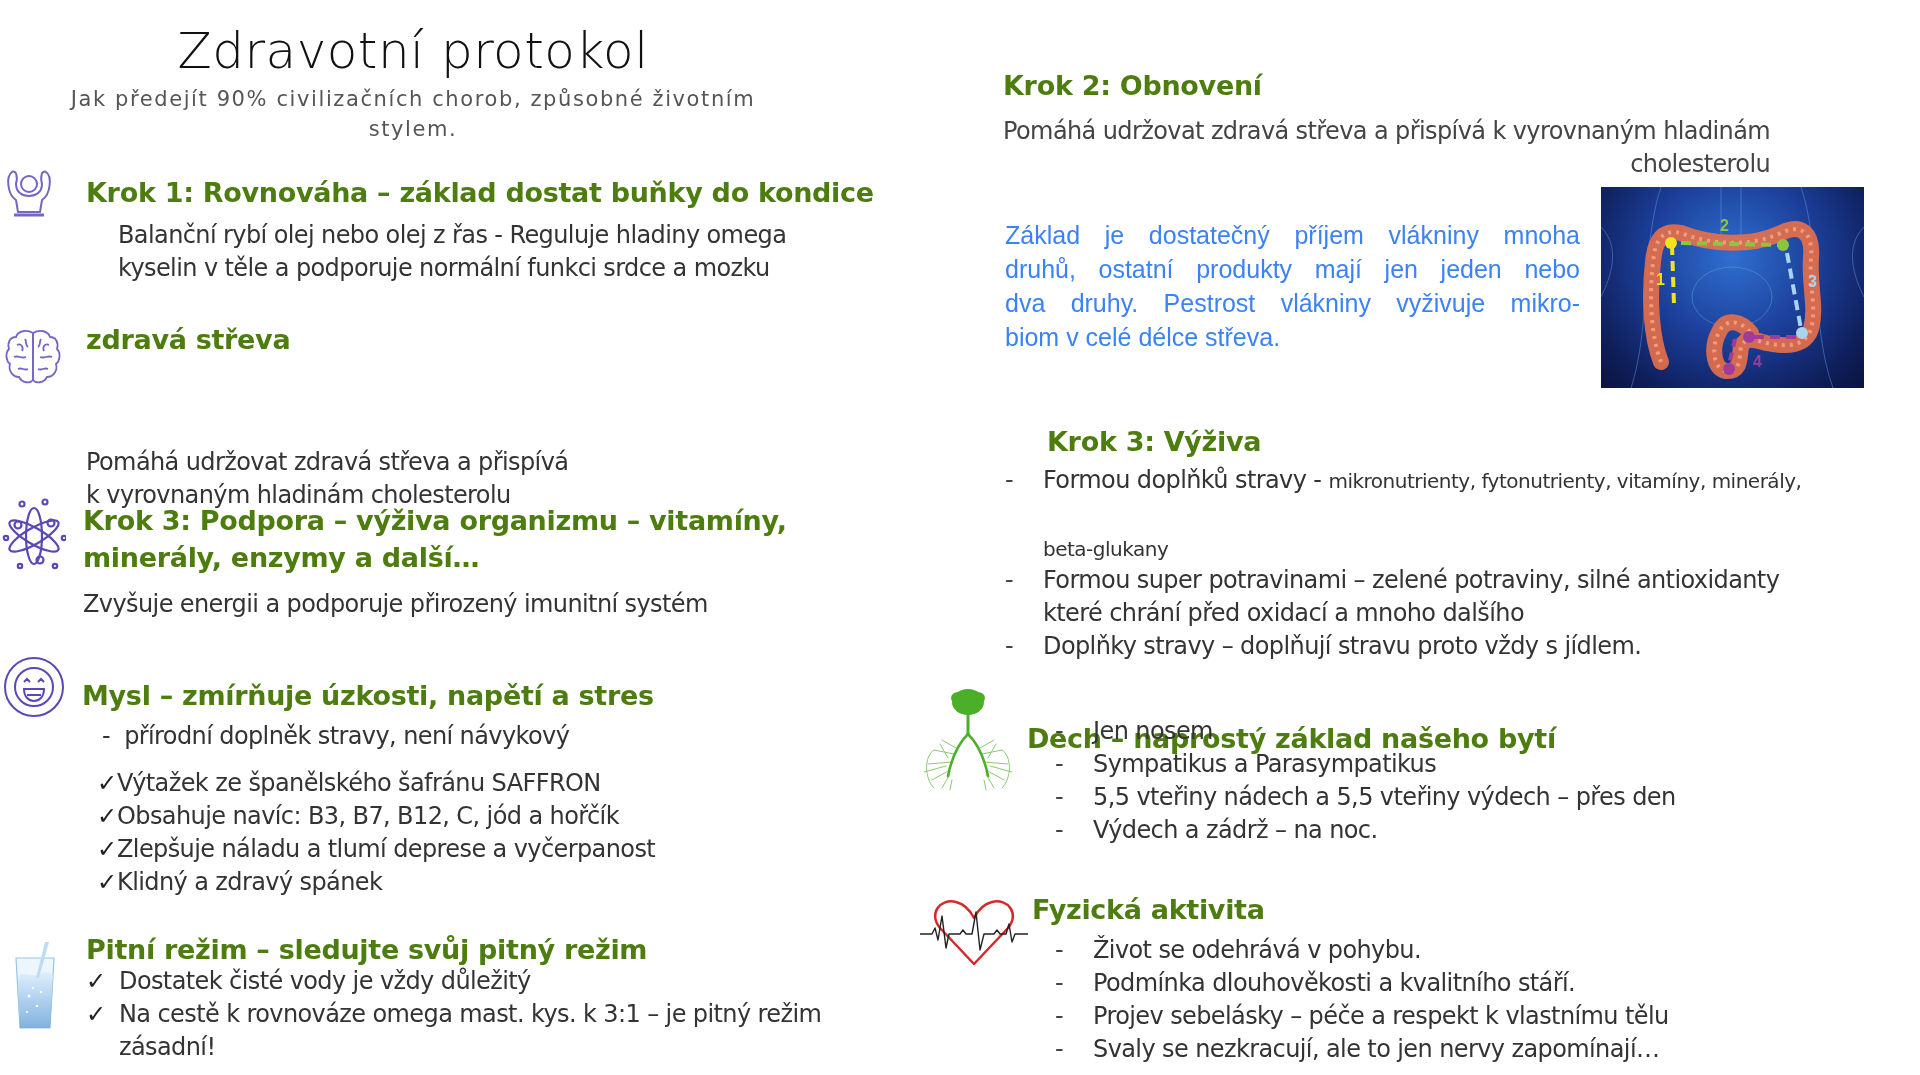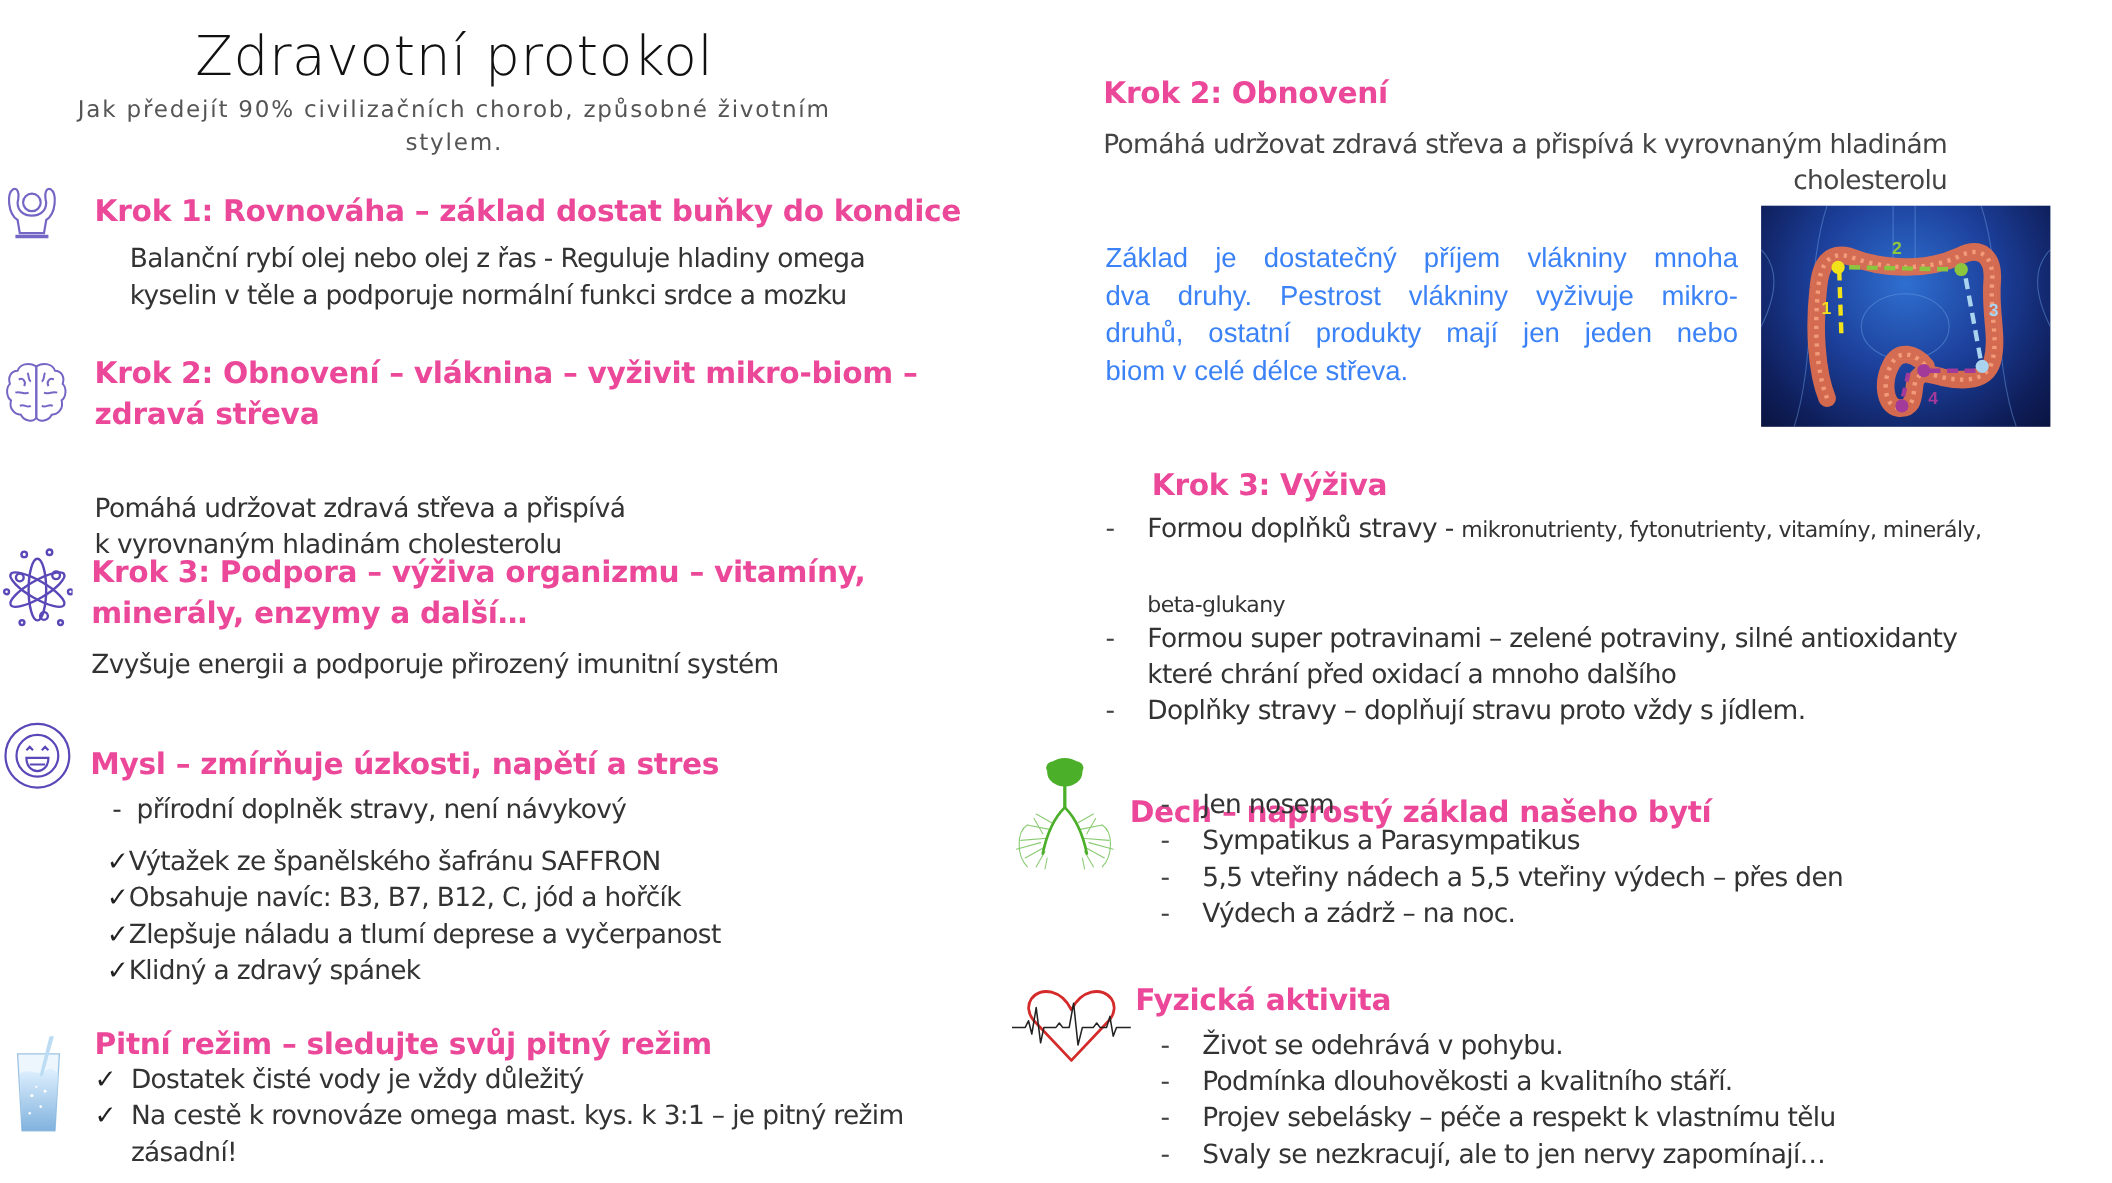--- a/index.html
+++ b/index.html
@@ -4,21 +4,21 @@
 <style>
   html, body { margin:0; padding:0; background:#ffffff; }
   body { width:1920px; height:1075px; position:relative; overflow:hidden;
          font-family:"DejaVu Sans", "Liberation Sans", sans-serif; color:#111; }
   .abs { position:absolute; }
   .title { left:0; width:826px; top:22px; text-align:center; font-size:50px; font-weight:normal;
            color:#111; letter-spacing:0.5px; font-family:"DejaVu Sans", sans-serif; -webkit-text-stroke:0; }
   .title span { font-weight:300; }
   .subtitle { left:40px; width:746px; top:84px; text-align:center; font-size:21px; line-height:30px;
               color:#555; letter-spacing:1.6px; }
-  .h { font-family:"DejaVu Sans", sans-serif; font-weight:bold; color:#ec4899; font-size:27px; line-height:37px; letter-spacing:-0.3px; }
+  .h { font-family:"DejaVu Sans", sans-serif; font-weight:bold; color:#4d7c0f; font-size:27px; line-height:37px; letter-spacing:-0.3px; }
   .p { font-family:"DejaVu Sans", sans-serif; color:#333; font-size:24px; line-height:33px; letter-spacing:-0.6px; font-weight:normal; }
   .p.light { color:#444; }
   .arial { font-family:"Liberation Sans", sans-serif; color:#3b82f6; font-size:25px; line-height:34px; text-align:justify; }
   ul.dash { list-style:none; margin:0; padding:0; }
   ul.dash li { position:relative; padding-left:38px; }
   ul.dash li .mk { position:absolute; left:0; top:0; color:#444; }
   ul.check { list-style:none; margin:0; padding:0; }
   ul.check li .mk { color:#222; display:inline-block; width:20px; }
   .small { font-size:20px; letter-spacing:-0.5px;margin-top:36px; }
   .icon { position:absolute; }
@@ -50,21 +50,20 @@
 
 <div class="icon" style="left:4px;top:327px;">
   <svg width="58" height="60" viewBox="0 0 58 60" fill="none" stroke="#7466c4" stroke-width="1.8">
     <path d="M29 6 C22 2 14 4 12 10 C6 10 3 16 5 22 C1 26 2 34 6 37 C4 44 9 50 15 50 C18 56 26 57 29 53 Z"></path>
     <path d="M29 6 C36 2 44 4 46 10 C52 10 55 16 53 22 C57 26 56 34 52 37 C54 44 49 50 43 50 C40 56 32 57 29 53 Z"></path>
     <path d="M13 18 C17 16 20 20 18 24 M10 30 C14 28 18 32 22 30 M14 42 C18 40 20 44 24 42 M21 12 C23 15 21 18 24 20"></path>
     <path d="M45 18 C41 16 38 20 40 24 M48 30 C44 28 40 32 36 30 M44 42 C40 40 38 44 34 42 M37 12 C35 15 37 18 34 20"></path>
   </svg>
 </div>
 <div class="abs h" style="left:86px;top:321px;">
-  <div>Krok 2:  Obnovení – vláknina – vyživit mikro-biom –</div>
   <div>zdravá střeva</div>
 </div>
 <div class="abs p" style="left:86px;top:399px;margin-top:47px;">
   <div>Pomáhá udržovat zdravá střeva a přispívá</div>
   <div>k vyrovnaným hladinám cholesterolu</div>
 </div>
 
 <div class="icon" style="left:2px;top:496px;">
   <svg width="64" height="76" viewBox="0 0 64 76" fill="none" stroke="#5a48b8" stroke-width="2.2">
     <ellipse cx="32" cy="40" rx="8" ry="28" transform="rotate(0 32 40)"></ellipse>
@@ -132,22 +131,22 @@
   <li><span class="mk" style="width:33px"></span><span>zásadní!</span></li>
 </ul>
 
 <div class="abs h" style="left:1003px;top:67px;">Krok 2: Obnovení</div>
 <div class="abs p light" style="left:1003px;top:115px;text-align:right;">
   <div>Pomáhá udržovat zdravá střeva a přispívá k vyrovnaným hladinám</div>
   <div>cholesterolu</div>
 </div>
 <div class="abs arial" style="left:1005px;top:218px;width:575px;">
   <div style="text-align-last:justify">Základ je dostatečný příjem vlákniny mnoha</div>
+  <div style="text-align-last:justify">druhů, ostatní produkty mají jen jeden nebo</div>
   <div style="text-align-last:justify">dva druhy. Pestrost vlákniny vyživuje mikro-</div>
-  <div style="text-align-last:justify">druhů, ostatní produkty mají jen jeden nebo</div>
   <div>biom v celé délce střeva.</div>
 </div>
 
 <div class="abs colon-img">
   <svg width="263" height="201" viewBox="0 0 263 201">
     <g stroke="#6fa3e8" stroke-width="1" fill="none" opacity="0.45">
       <path d="M60 0 C40 60 50 140 30 201"></path>
         <path d="M200 0 C220 60 210 140 232 201"></path>
       <path d="M120 0 L120 60 M140 0 L140 60"></path>
         <ellipse cx="131" cy="110" rx="40" ry="30"></ellipse>

